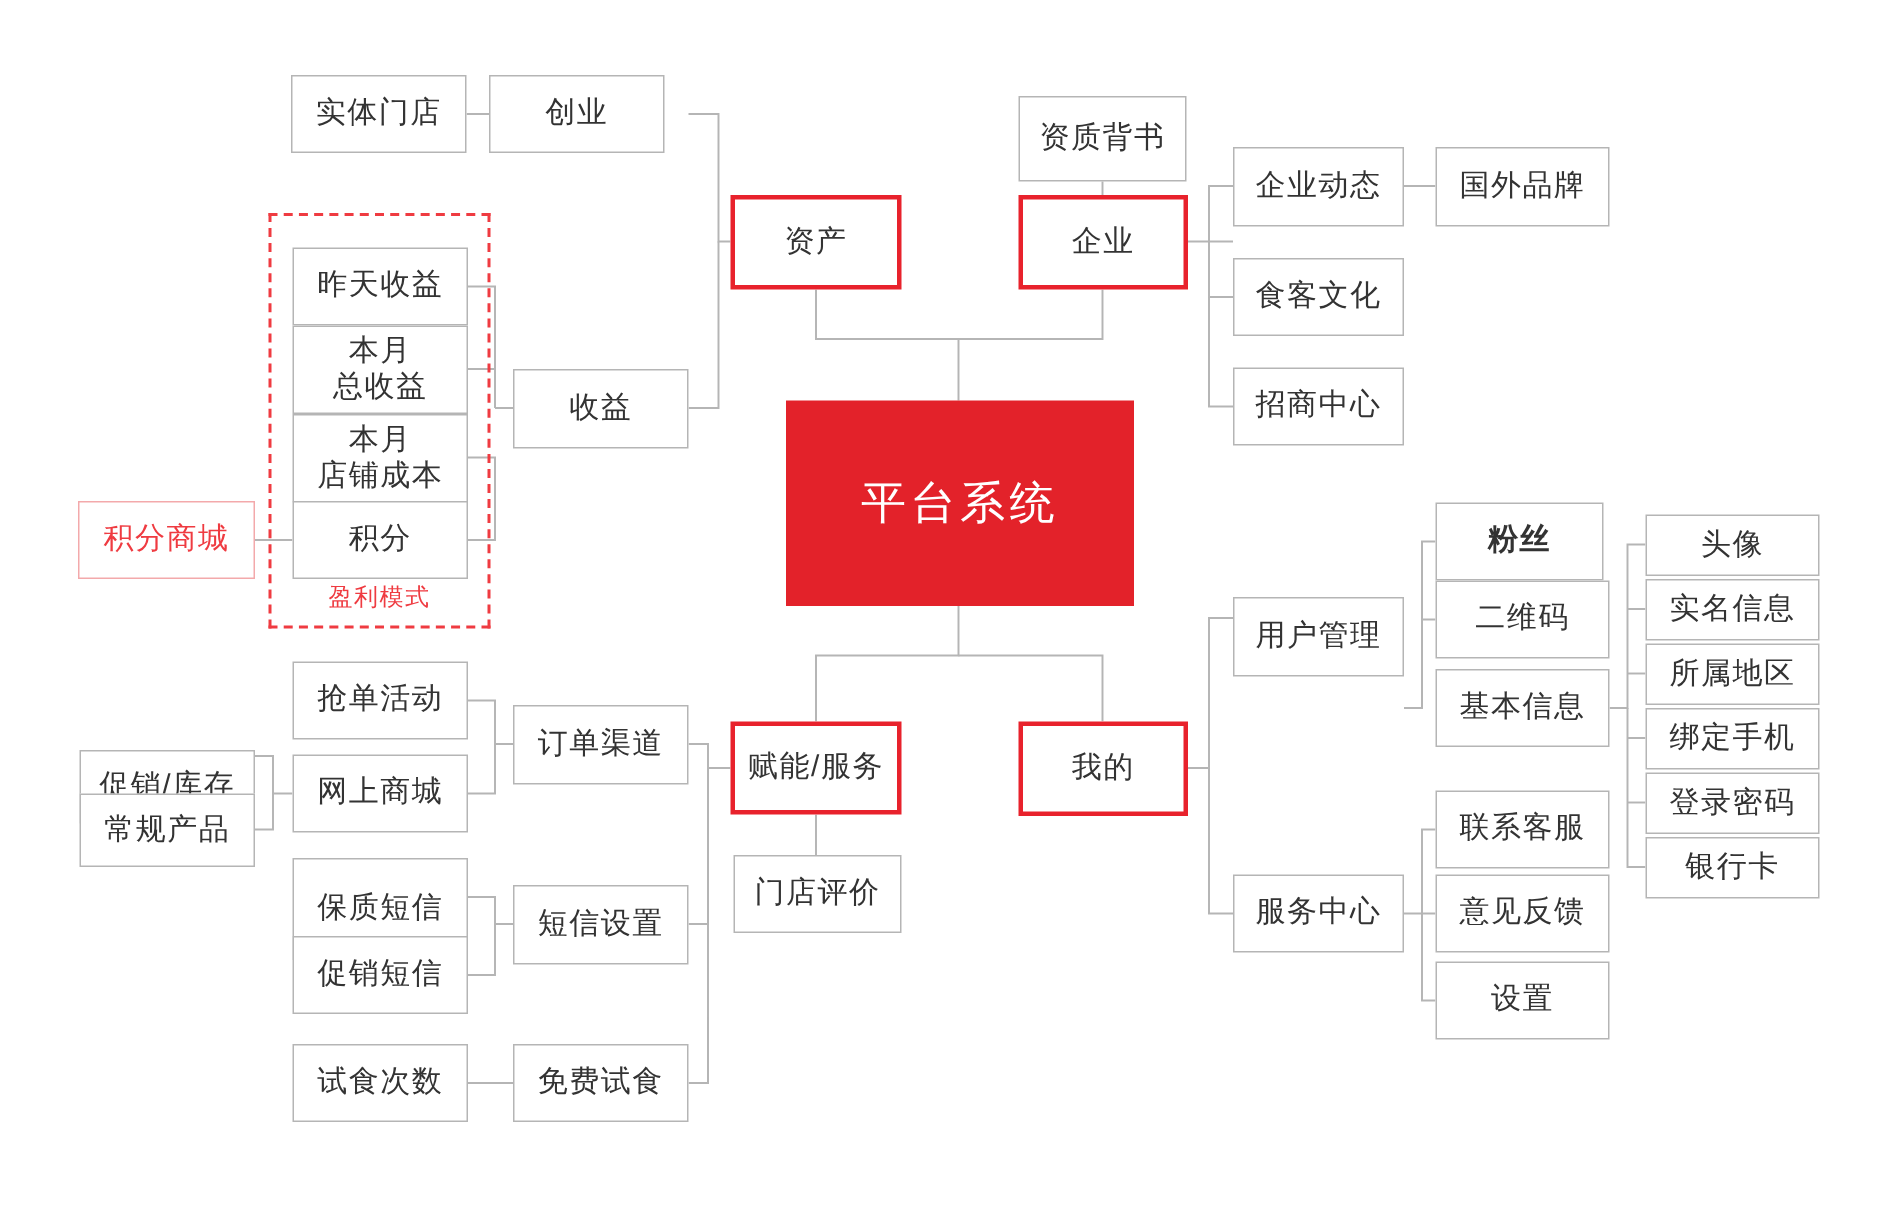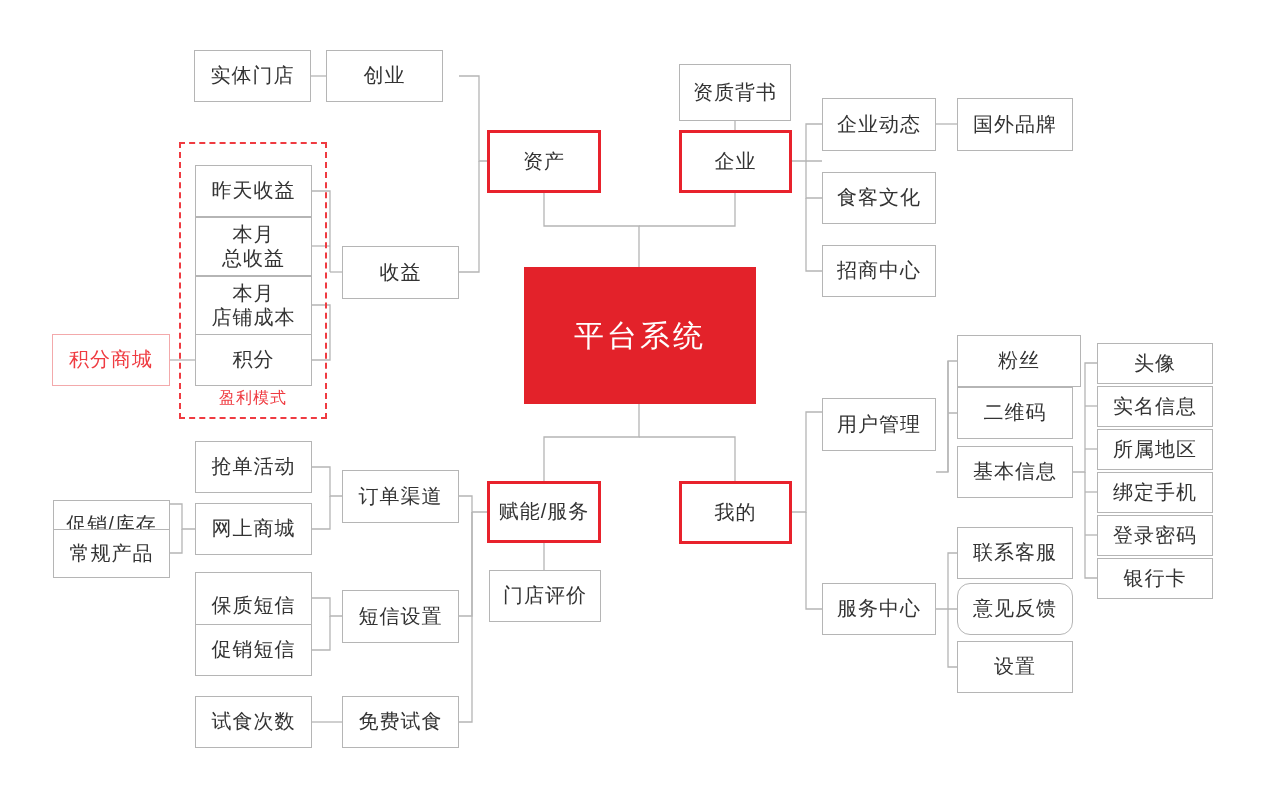--- a/index.html
+++ b/index.html
@@ -146,25 +146,25 @@
       <div class="node red-outline" style="left: 487px; top: 481px; width: 114px; height: 62px;">赋能/服务</div>
       <div class="node " style="left: 489px; top: 570px; width: 112px; height: 52px;">门店评价</div>
       <div class="node " style="left: 195px; top: 572px; width: 117px; height: 68px; text-align: center;">保质短信</div>
       <div class="node " style="left: 195px; top: 624px; width: 117px; height: 52px;">促销短信</div>
       <div class="node " style="left: 342px; top: 590px; width: 117px; height: 53px;">短信设置</div>
       <div class="node " style="left: 195px; top: 696px; width: 117px; height: 52px;">试食次数</div>
       <div class="node " style="left: 342px; top: 696px; width: 117px; height: 52px;">免费试食</div>
       <div class="node red-outline" style="left: 679px; top: 481px; width: 113px; height: 63px;">我的</div>
       <div class="node " style="left: 822px; top: 386px; width: 114px; height: 53px; margin-top: 12px;">用户管理</div>
       <div class="node " style="left: 822px; top: 583px; width: 114px; height: 52px;">服务中心</div>
-      <div class="node " style="left: 957px; top: 335px; width: 124px; height: 52px;">粉丝</div>
+      <div class="node " style="left: 957px; top: 335px; width: 112px; height: 52px; font-weight: bold;">粉丝</div>
       <div class="node " style="left: 957px; top: 387px; width: 116px; height: 52px;">二维码</div>
       <div class="node " style="left: 957px; top: 446px; width: 116px; height: 52px;">基本信息</div>
       <div class="node " style="left: 957px; top: 527px; width: 116px; height: 52px;">联系客服</div>
-      <div class="node " style="left: 957px; top: 583px; width: 116px; height: 52px; border-radius: 13px;">意见反馈</div>
+      <div class="node " style="left: 957px; top: 583px; width: 116px; height: 52px;">意见反馈</div>
       <div class="node " style="left: 957px; top: 641px; width: 116px; height: 52px;">设置</div>
       <div class="node " style="left: 1097px; top: 343px; width: 116px; height: 41px;">头像</div>
       <div class="node " style="left: 1097px; top: 386px; width: 116px; height: 41px;">实名信息</div>
       <div class="node " style="left: 1097px; top: 429px; width: 116px; height: 41px;">所属地区</div>
       <div class="node " style="left: 1097px; top: 472px; width: 116px; height: 41px;">绑定手机</div>
       <div class="node " style="left: 1097px; top: 515px; width: 116px; height: 41px;">登录密码</div>
       <div class="node " style="left: 1097px; top: 558px; width: 116px; height: 41px;">银行卡</div>
     </div>
 </div>
 

